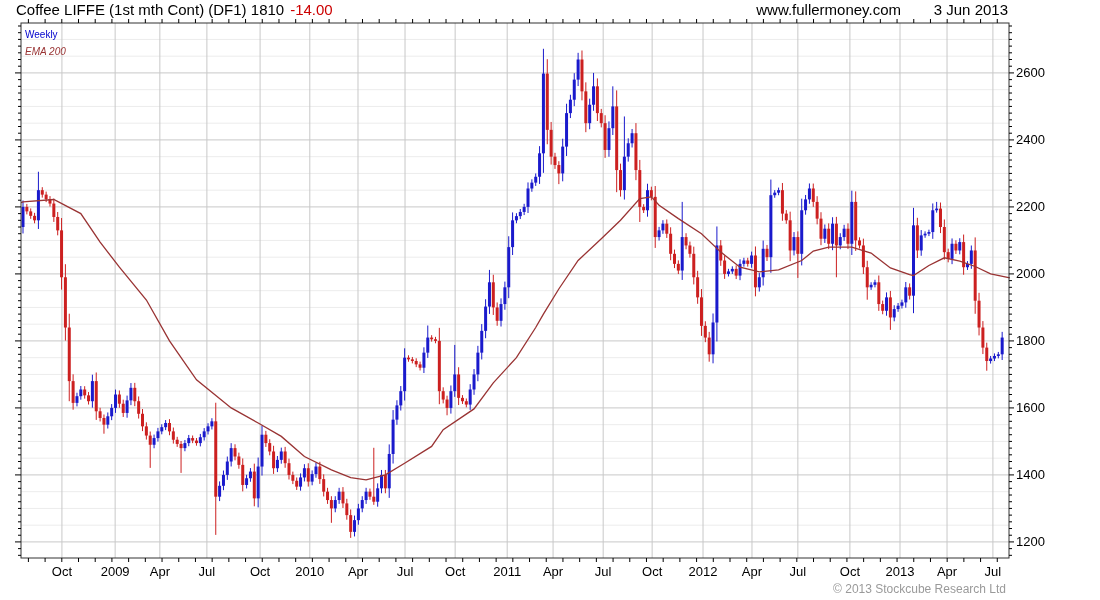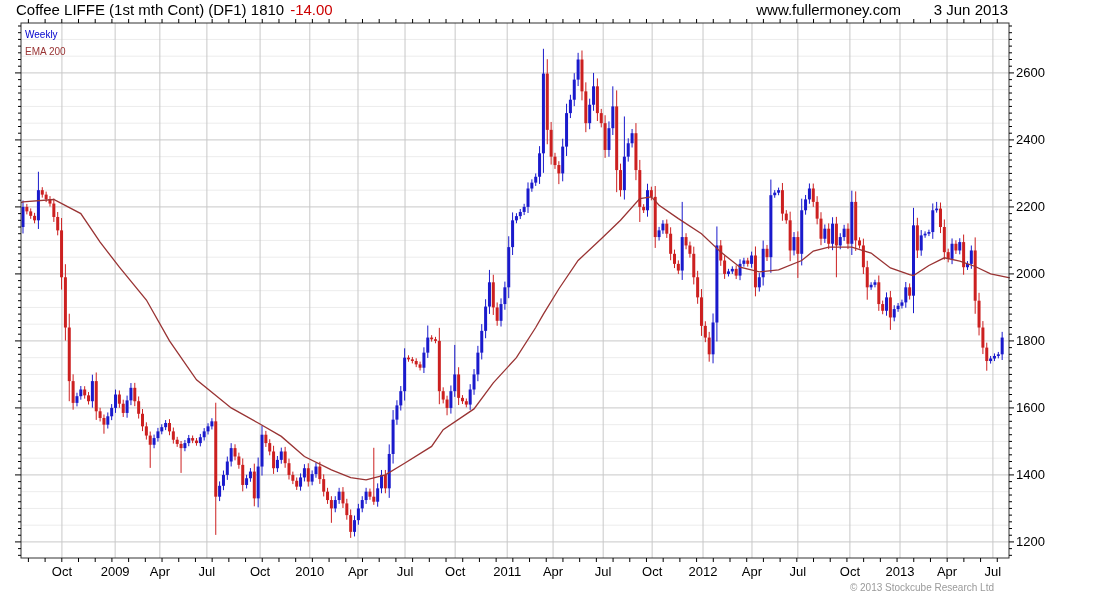--- a/index.html
+++ b/index.html
@@ -4,22 +4,22 @@
 <style>
   html,body{margin:0;padding:0;background:#fff;}
   body{width:1100px;height:600px;position:relative;font-family:"Liberation Sans",sans-serif;overflow:hidden;}
   .hdr{position:absolute;top:1px;font-size:15px;color:#000;white-space:nowrap;}
   #title{left:16px;}
   #title .chg{color:#cc0000;margin-left:6px;}
   #website{right:199px;}
   #date{right:92px;}
   .legend{position:absolute;font-size:10px;white-space:nowrap;pointer-events:none;}
   #lg-weekly{left:25px;top:29px;color:#0000cc;}
-  #lg-ema{left:25px;top:46px;color:#993333;}
-  #copyright{position:absolute;right:106px;top:582px;font-size:10px;color:#9a9a9a;margin-left:7px;}
+  #lg-ema{left:25px;top:46px;color:#993333;font-style:italic;}
+  #copyright{position:absolute;right:94px;top:582px;font-size:12px;color:#9a9a9a;margin-left:7px;}
   svg{position:absolute;left:0;top:0;}
 </style>
 </head>
 <body>
 
 <div class="hdr" id="title">
   <span>Coffee LIFFE (1st mth Cont) (DF1) 1810</span><span class="chg">-14.00</span>
 </div>
 <div class="hdr" id="website">www.fullermoney.com</div>
 <div class="hdr" id="date">3 Jun 2013</div>

